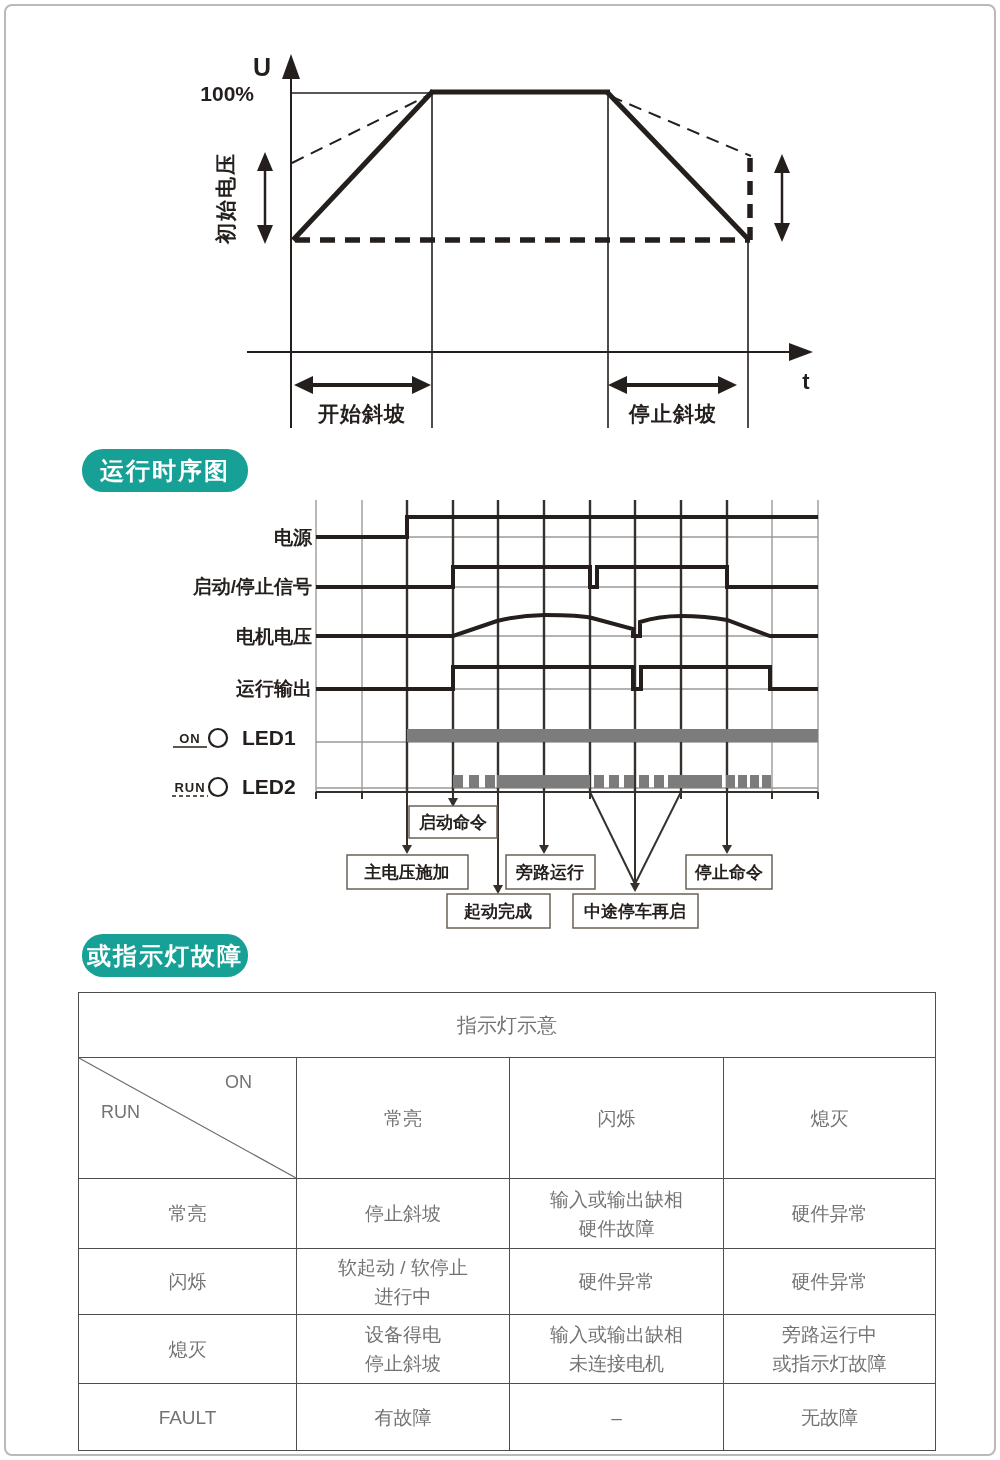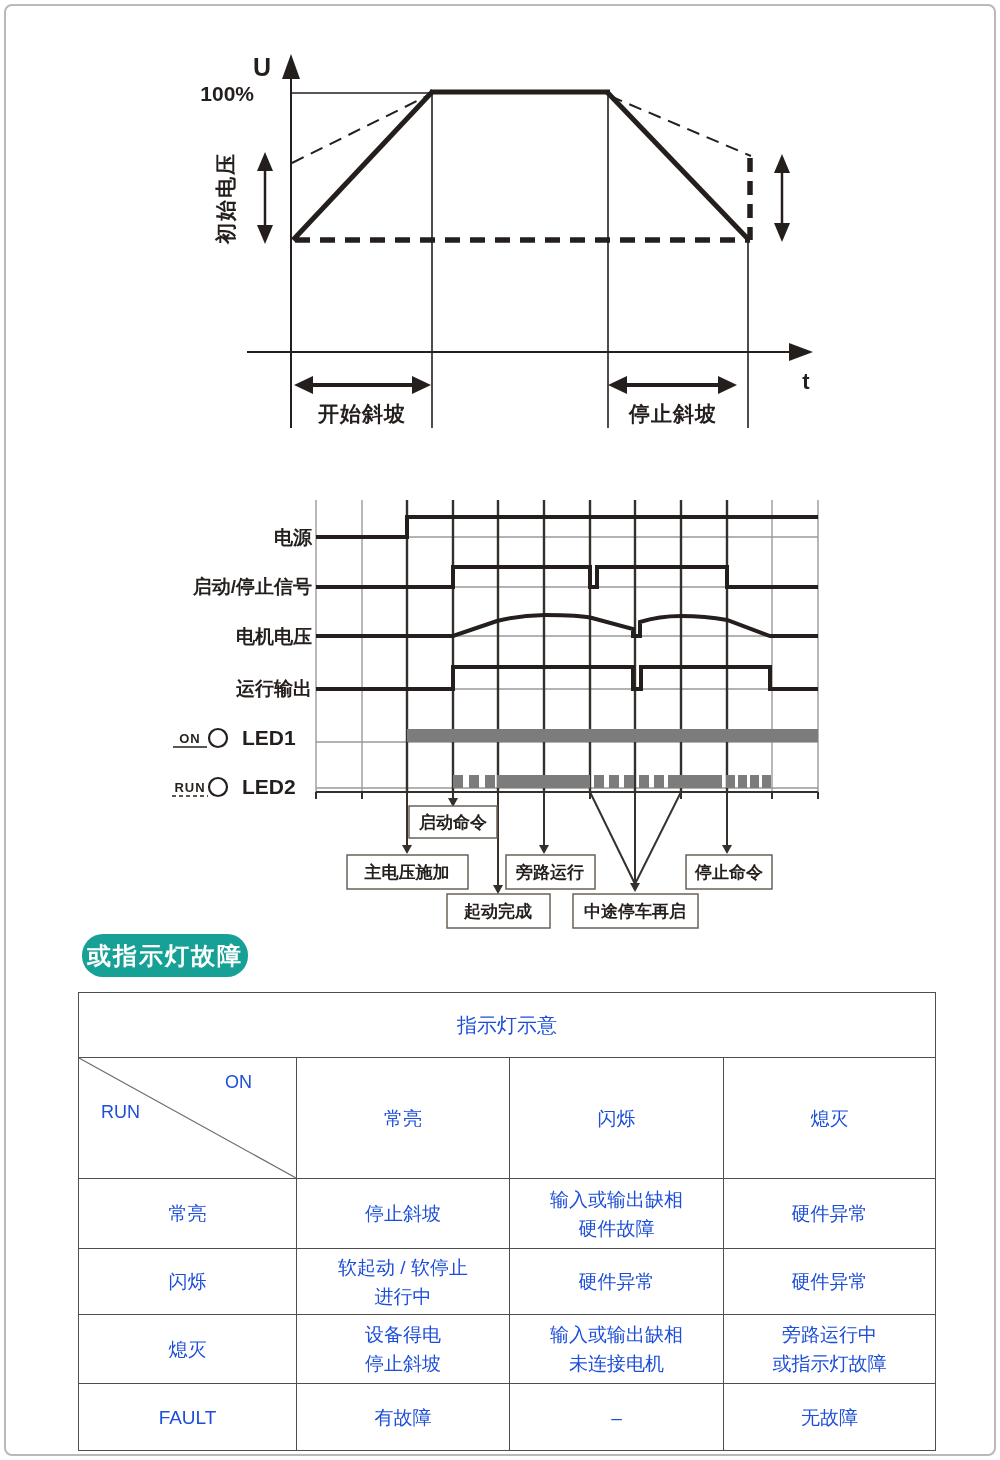--- a/index.html
+++ b/index.html
@@ -8,21 +8,21 @@
   .page-frame{position:absolute;left:4px;top:4px;right:4px;bottom:4px;
     border:2px solid #b9b9b9;border-radius:8px;pointer-events:none;}
   svg{position:absolute;left:0;overflow:visible;}
   .badge{position:absolute;left:82px;width:166px;height:43px;background:#16a096;
     border-radius:21px;color:#ffffff;font-size:24px;font-weight:bold;letter-spacing:2px;
     display:flex;align-items:center;justify-content:center;}
   #badge-timing{top:449px;}
   #badge-indicator{top:934px;}
   
   .ind-table{position:absolute;left:78px;top:992px;width:857px;border-collapse:collapse;
-    table-layout:fixed;color:#1d4ed8;font-size:19px;}
+    table-layout:fixed;color:#737373;font-size:19px;}
   .ind-table td{border:1.5px solid #4f4f4f;text-align:center;vertical-align:middle;
     white-space:pre-line;line-height:29px;padding:2px 4px;}
   .caption-row td{height:60px;font-size:20px;}
   .corner-cell{position:relative;padding:0;}
   .corner-cell svg{position:absolute;left:0;top:0;width:100%;height:100%;}
   .corner-on{position:absolute;left:146px;top:10px;font-size:18px;}
   .corner-run{position:absolute;left:22px;top:40px;font-size:18px;}
   text{fill:#241f1c;}
 </style>
 </head>
@@ -76,20 +76,21 @@
       <polygon points="737,385 718,376 718,394" stroke="none"></polygon>
     </g>
     <text x="262" y="76" font-size="25" font-weight="bold" text-anchor="middle">U</text>
     <text x="254" y="101" font-size="21" font-weight="bold" text-anchor="end">100%</text>
     <text x="233" y="198" font-size="21" font-weight="bold" text-anchor="middle" transform="rotate(-90 233 198)" letter-spacing="2">初始电压</text>
     <text x="362" y="421" font-size="21" font-weight="bold" text-anchor="middle" letter-spacing="1">开始斜坡</text>
     <text x="673" y="421" font-size="21" font-weight="bold" text-anchor="middle" letter-spacing="1">停止斜坡</text>
     <text x="806" y="389" font-size="22" font-weight="bold" text-anchor="middle">t</text>
   </svg>
 
+  <div class="badge" id="badge-timing">运行时序图</div>
 
   <svg style="top:460px;" width="1000" height="480" viewBox="0 460 1000 480">
 
     <g stroke="#9a9a9a" stroke-width="1.4">
       <line x1="316" y1="500" x2="316" y2="792"></line>
       <line x1="362" y1="500" x2="362" y2="792"></line>
       <line x1="772" y1="500" x2="772" y2="792"></line>
       <line x1="818" y1="500" x2="818" y2="792"></line>
       <line x1="316" y1="537" x2="818" y2="537"></line>
       <line x1="316" y1="587" x2="818" y2="587"></line>

